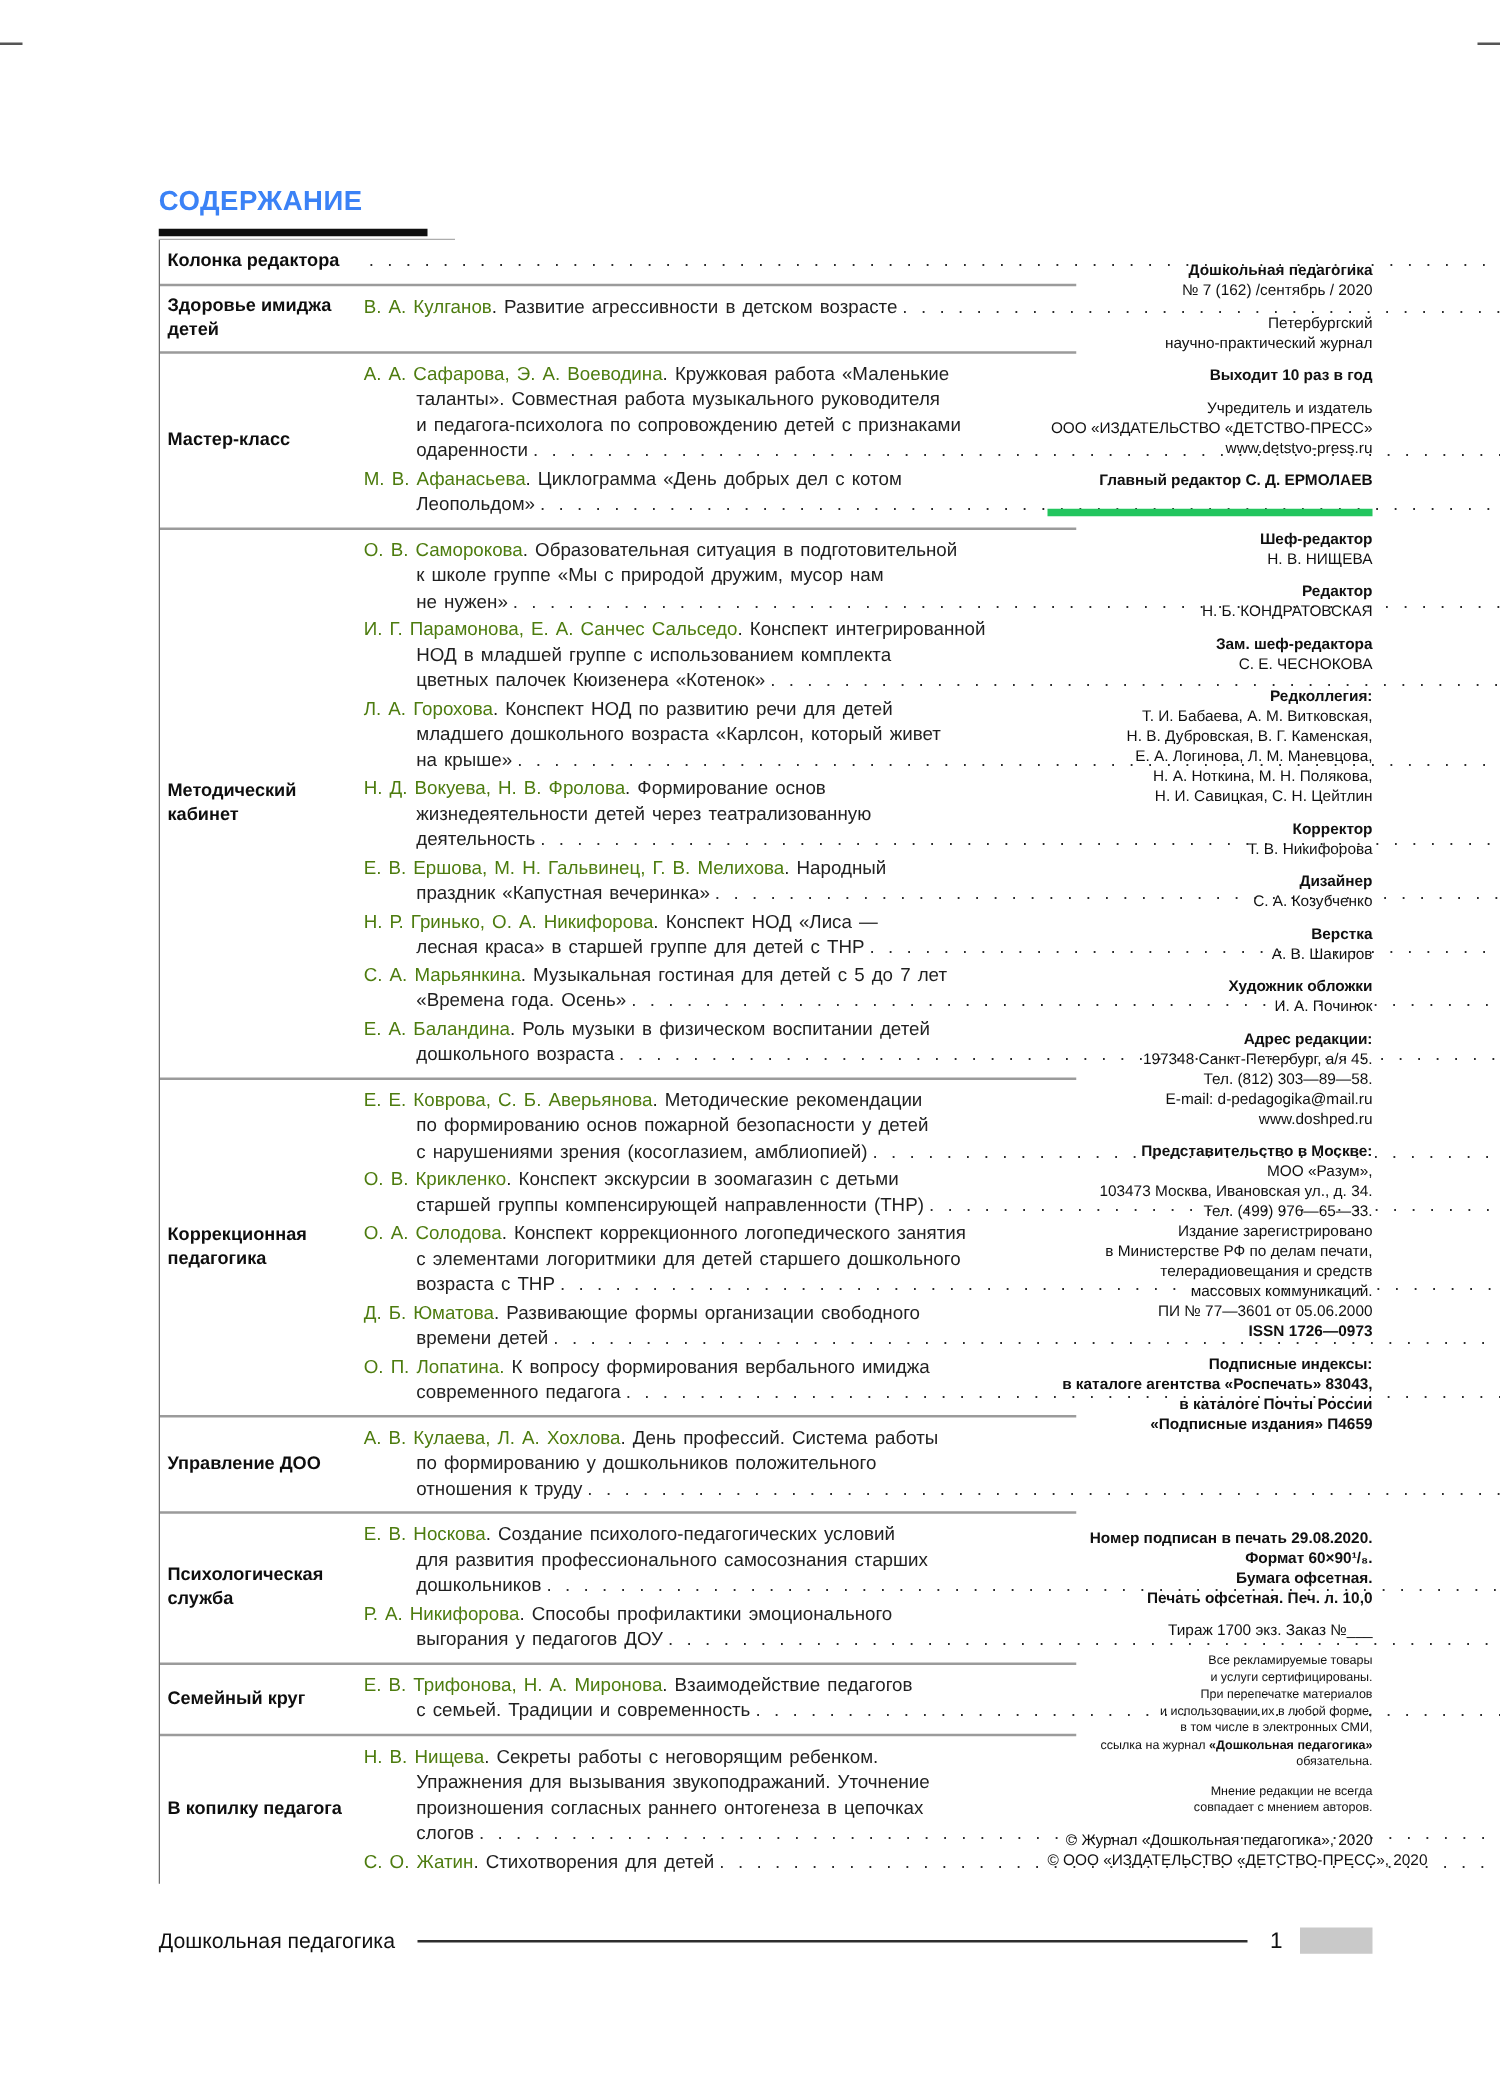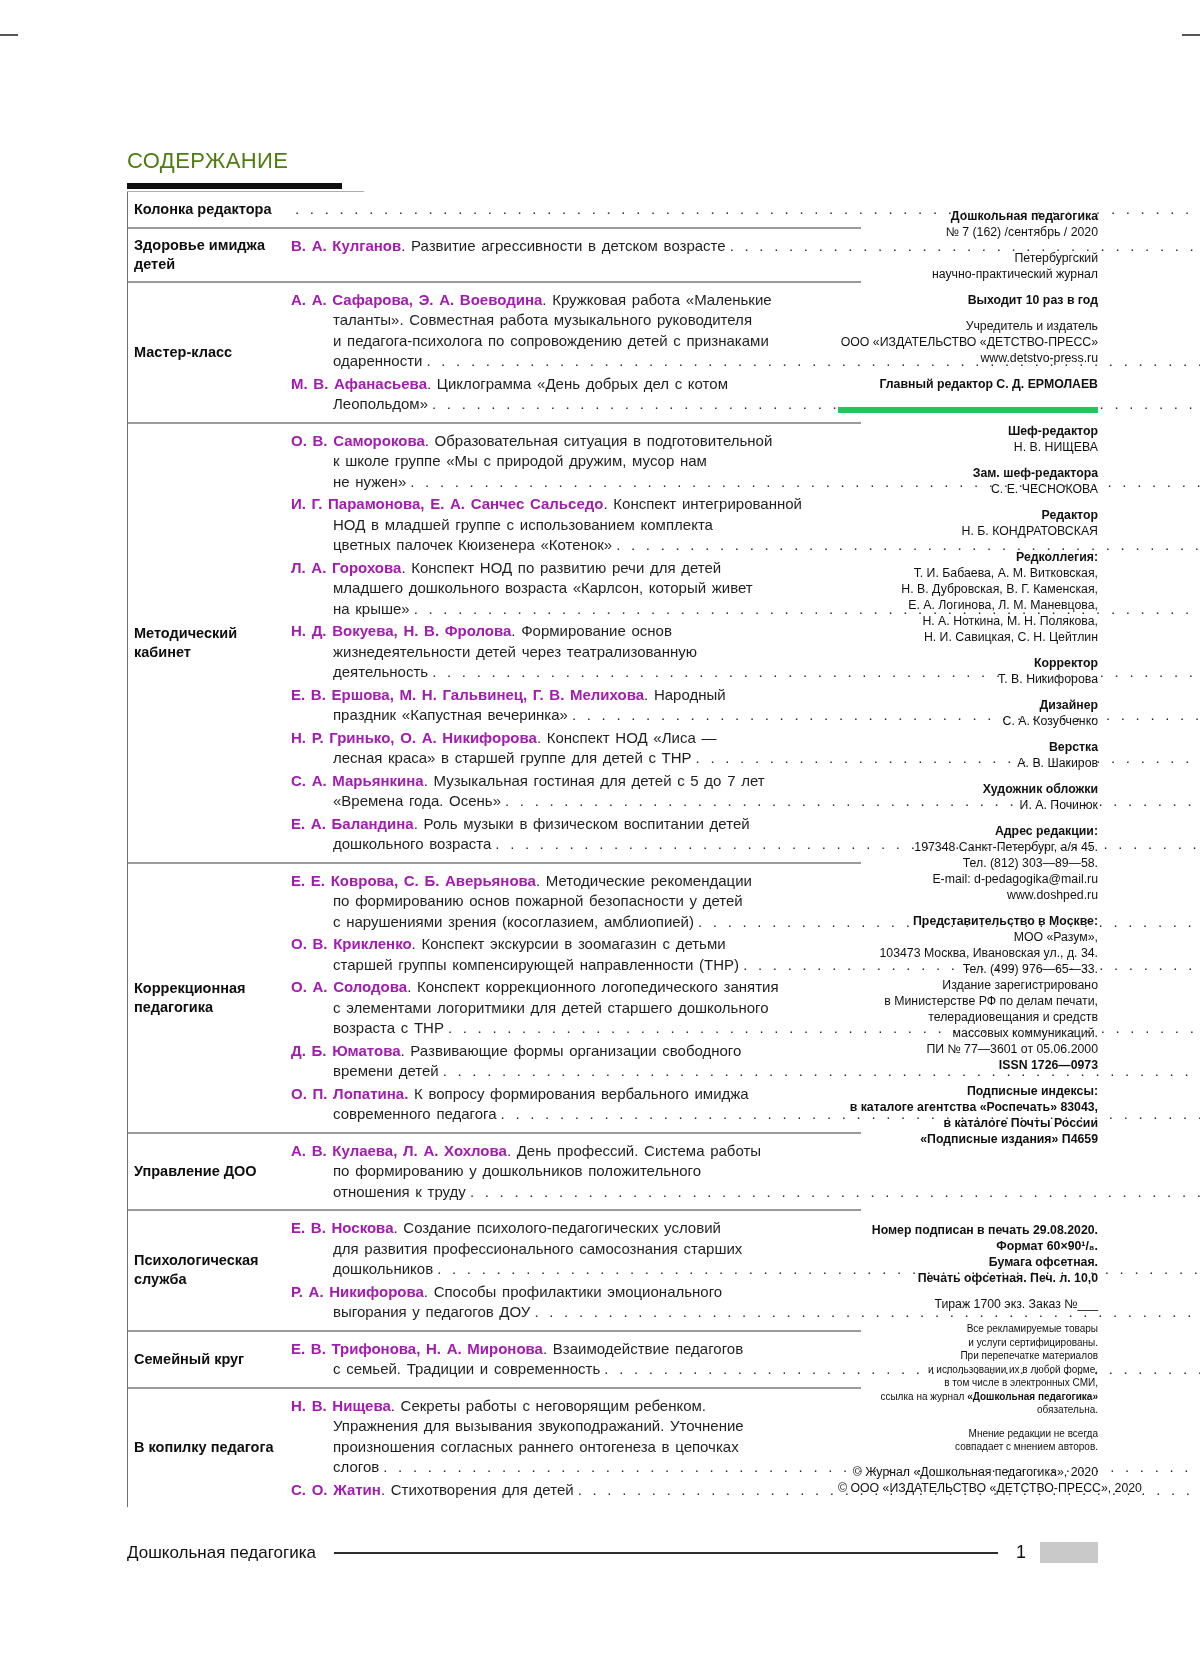--- a/index.html
+++ b/index.html
@@ -6,40 +6,40 @@
   body {
     width:1200px; height:1664px; position:relative; overflow:hidden;
     background:#ffffff; color:#1a1a1a;
     font-family:"Liberation Sans","DejaVu Sans",sans-serif;
     -webkit-font-smoothing:antialiased;
   }
   
   .crop { position:absolute; background:#555; }
   
   .title-wrap { position:absolute; left:127px; top:148px; }
-  .title-wrap h1 { margin:0; font-size:22px; letter-spacing:0.4px; font-weight:normal; color:#4d7c0f; }
+  .title-wrap h1 { margin:0; font-size:22px; letter-spacing:0.4px; font-weight:bold; color:#3b82f6; }
   .bar-thick { width:215px; height:6px; background:#0f0f0f; margin-top:9px; }
   .bar-thin  { width:237px; height:1px; background:#adadad; margin-top:2px; }
 
   
   .toc { position:absolute; left:127px; top:192px; width:733px; border-left:1px solid #6e6e6e; }
   .toc-row { display:flex; border-bottom:2px solid #9b9b9b; padding:7px 50px 7px 0; box-sizing:border-box; }
   .toc-row:last-child { border-bottom:none; }
   .sec-label {
     width:163px; flex:none; display:flex; align-items:center;
     font-weight:bold; font-size:14.5px; line-height:19px;
     padding-left:6px; padding-right:14px; box-sizing:border-box; color:#0e0e0e;
   }
   .sec-entries { flex:1; font-size:15px; line-height:20.5px; word-spacing:1.5px; color:#1f1f1f; }
   .entry { margin-bottom:2px; }
   .entry:last-child { margin-bottom:0; }
   .eline.indent { padding-left:42px; }
   .leader { display:flex; align-items:baseline; }
   .leader .etxt { white-space:nowrap; }
-  .eauthor { font-weight:bold; color:#a21caf; }
+  .eauthor { font-weight:normal; color:#4d7c0f; }
   .dots { flex:1 1 auto; overflow:hidden; white-space:nowrap; margin:0 3px 0 4px; color:#2b2b2b; letter-spacing:2.5px; }
   .dots::before { content:". . . . . . . . . . . . . . . . . . . . . . . . . . . . . . . . . . . . . . . . . . . . . . . . . . . . . . . . . . . . . . . . . . . . . . . . . . . . . . . . . . . ."; }
 
   
   .masthead { position:absolute; left:838px; top:208px; width:260px; text-align:right; font-size:12.3px; line-height:16px; color:#101010; }
   .mblock { margin-top:10px; }
   .mblock:first-child { margin-top:0; }
   .mblock.small { font-size:10px; line-height:13.5px; }
   .mblock.ruled { border-bottom:6px solid #22c55e; padding-bottom:15px; }
   .mline { white-space:nowrap; }
@@ -300,26 +300,26 @@
       <div class="mline">www.detstvo-press.ru</div>
     </div>
     <div class="mblock ruled">
       <div class="mline b">Главный редактор С. Д. ЕРМОЛАЕВ</div>
     </div>
     <div class="mblock">
       <div class="mline b">Шеф-редактор</div>
       <div class="mline">Н. В. НИЩЕВА</div>
     </div>
     <div class="mblock">
+      <div class="mline b">Редактор</div>
+      <div class="mline">Н. Б. КОНДРАТОВСКАЯ</div>
+    </div>
+    <div class="mblock">
       <div class="mline b">Зам. шеф-редактора</div>
       <div class="mline">С. Е. ЧЕСНОКОВА</div>
-    </div>
-    <div class="mblock">
-      <div class="mline b">Редактор</div>
-      <div class="mline">Н. Б. КОНДРАТОВСКАЯ</div>
     </div>
     <div class="mblock">
       <div class="mline b">Редколлегия:</div>
       <div class="mline">Т. И. Бабаева, А. М. Витковская,</div>
       <div class="mline">Н. В. Дубровская, В. Г. Каменская,</div>
       <div class="mline">Е. А. Логинова, Л. М. Маневцова,</div>
       <div class="mline">Н. А. Ноткина, М. Н. Полякова,</div>
       <div class="mline">Н. И. Савицкая, С. Н. Цейтлин</div>
     </div>
     <div class="mblock">

